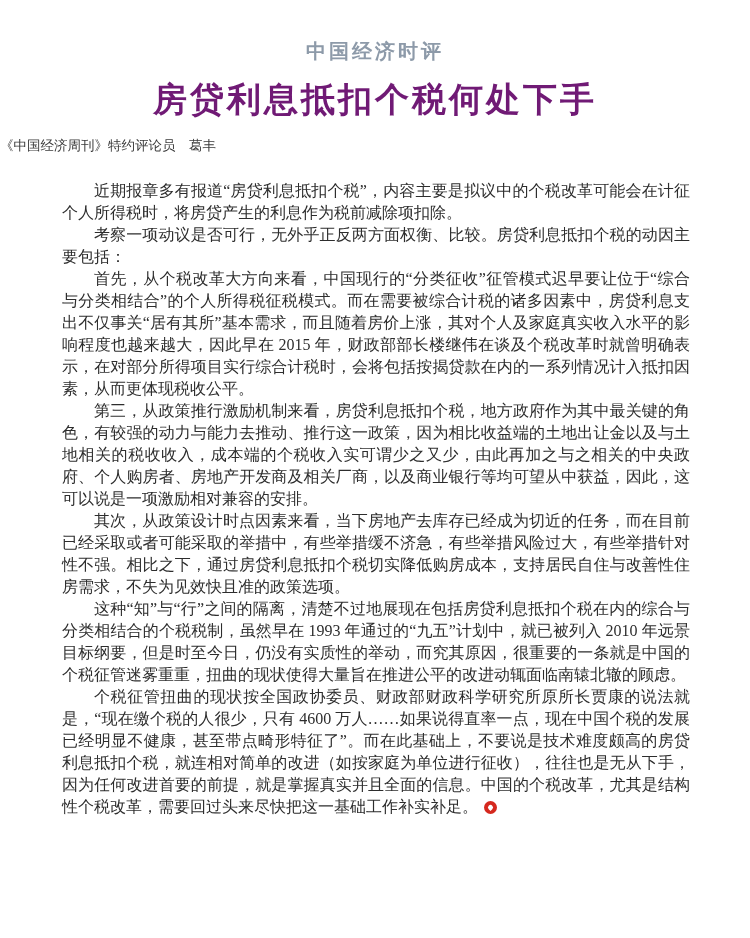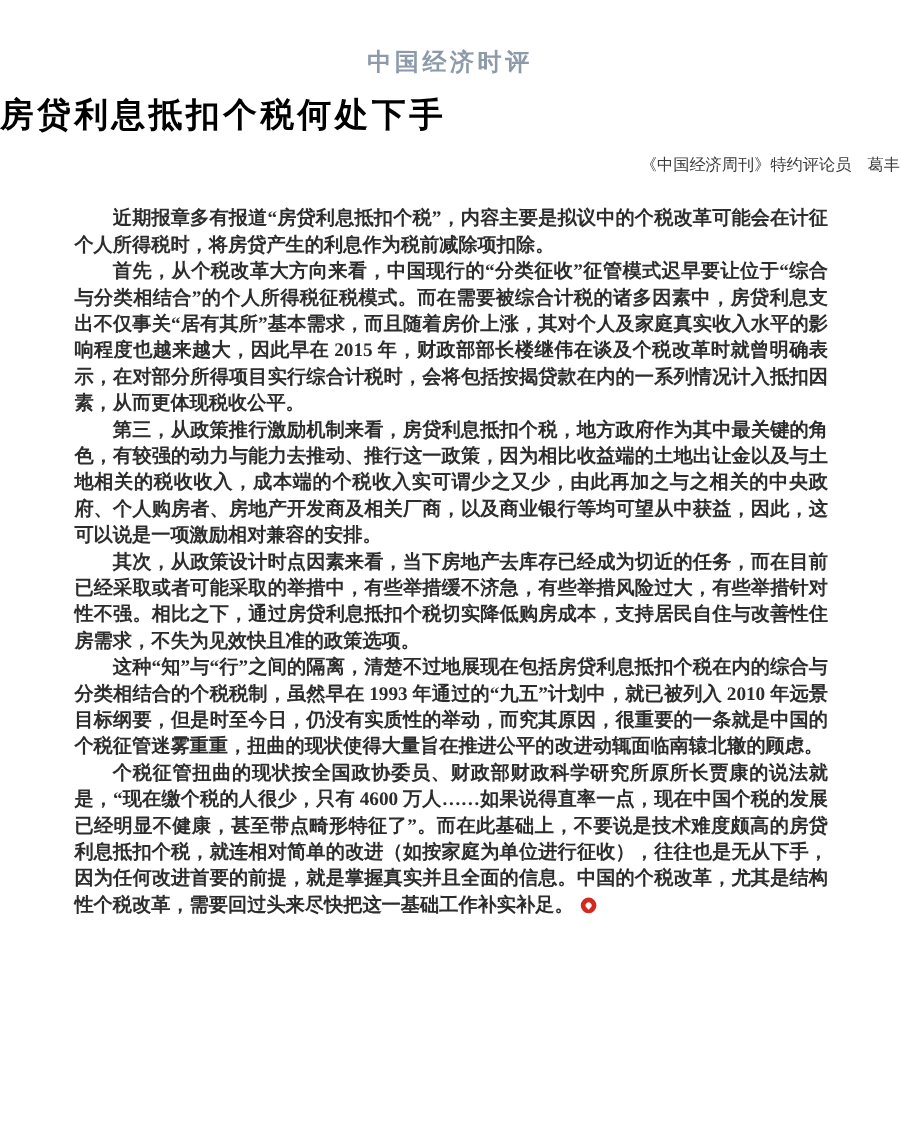--- a/index.html
+++ b/index.html
@@ -18,40 +18,40 @@
   .column-label {
     margin-top: 38px;
     text-align: center;
     font-size: 20px;
     font-weight: bold;
     letter-spacing: 3px;
     color: #8d9aa9;
   }
   .article-title {
     margin: 12px 0 0 0;
-    font-size: 28px;
+    text-align: center;
+    font-size: 34px;
     font-weight: bold;
     letter-spacing: 3px;
-    color: #000000;
+    color: #701a75;
   }
   .byline {
     margin-top: 14px;
-    text-align: right;
+    text-align: left;
     font-size: 13.5px;
     color: #3a3a3a;
     font-family: "Liberation Sans", "DejaVu Sans", sans-serif;
   }
   .article-body {
     margin: 25px 60px 0 62px;
     width: 628px;
     font-size: 16px;
     line-height: 22px;
     color: #2d2d2d;
     text-align: justify;
-    font-weight: bold;
   }
   .article-body p {
     margin: 0;
     padding: 0;
     text-indent: 2em;
   }
   .end-mark {
     display: inline-block;
     width: 13px;
     height: 13px;
@@ -82,20 +82,23 @@
 
   <h1 class="article-title">房贷利息抵扣个税何处下手</h1>
 
   <div class="byline">《中国经济周刊》特约评论员　葛丰</div>
 
   <div class="article-body">
     <p>
       <span>近期报章多有报道“房贷利息抵扣个税”，内容主要是拟议中的个税改革可能会在计征个人所得税时，将房贷产生的利息作为税前减除项扣除。</span>
     </p>
     <p>
+      <span>考察一项动议是否可行，无外乎正反两方面权衡、比较。房贷利息抵扣个税的动因主要包括：</span>
+    </p>
+    <p>
       <span>首先，从个税改革大方向来看，中国现行的“分类征收”征管模式迟早要让位于“综合与分类相结合”的个人所得税征税模式。而在需要被综合计税的诸多因素中，房贷利息支出不仅事关“居有其所”基本需求，而且随着房价上涨，其对个人及家庭真实收入水平的影响程度也越来越大，因此早在 2015 年，财政部部长楼继伟在谈及个税改革时就曾明确表示，在对部分所得项目实行综合计税时，会将包括按揭贷款在内的一系列情况计入抵扣因素，从而更体现税收公平。</span>
     </p>
     <p>
       <span>第三，从政策推行激励机制来看，房贷利息抵扣个税，地方政府作为其中最关键的角色，有较强的动力与能力去推动、推行这一政策，因为相比收益端的土地出让金以及与土地相关的税收收入，成本端的个税收入实可谓少之又少，由此再加之与之相关的中央政府、个人购房者、房地产开发商及相关厂商，以及商业银行等均可望从中获益，因此，这可以说是一项激励相对兼容的安排。</span>
     </p>
     <p>
       <span>其次，从政策设计时点因素来看，当下房地产去库存已经成为切近的任务，而在目前已经采取或者可能采取的举措中，有些举措缓不济急，有些举措风险过大，有些举措针对性不强。相比之下，通过房贷利息抵扣个税切实降低购房成本，支持居民自住与改善性住房需求，不失为见效快且准的政策选项。</span>
     </p>
     <p>
       <span>这种“知”与“行”之间的隔离，清楚不过地展现在包括房贷利息抵扣个税在内的综合与分类相结合的个税税制，虽然早在 1993 年通过的“九五”计划中，就已被列入 2010 年远景目标纲要，但是时至今日，仍没有实质性的举动，而究其原因，很重要的一条就是中国的个税征管迷雾重重，扭曲的现状使得大量旨在推进公平的改进动辄面临南辕北辙的顾虑。</span>

